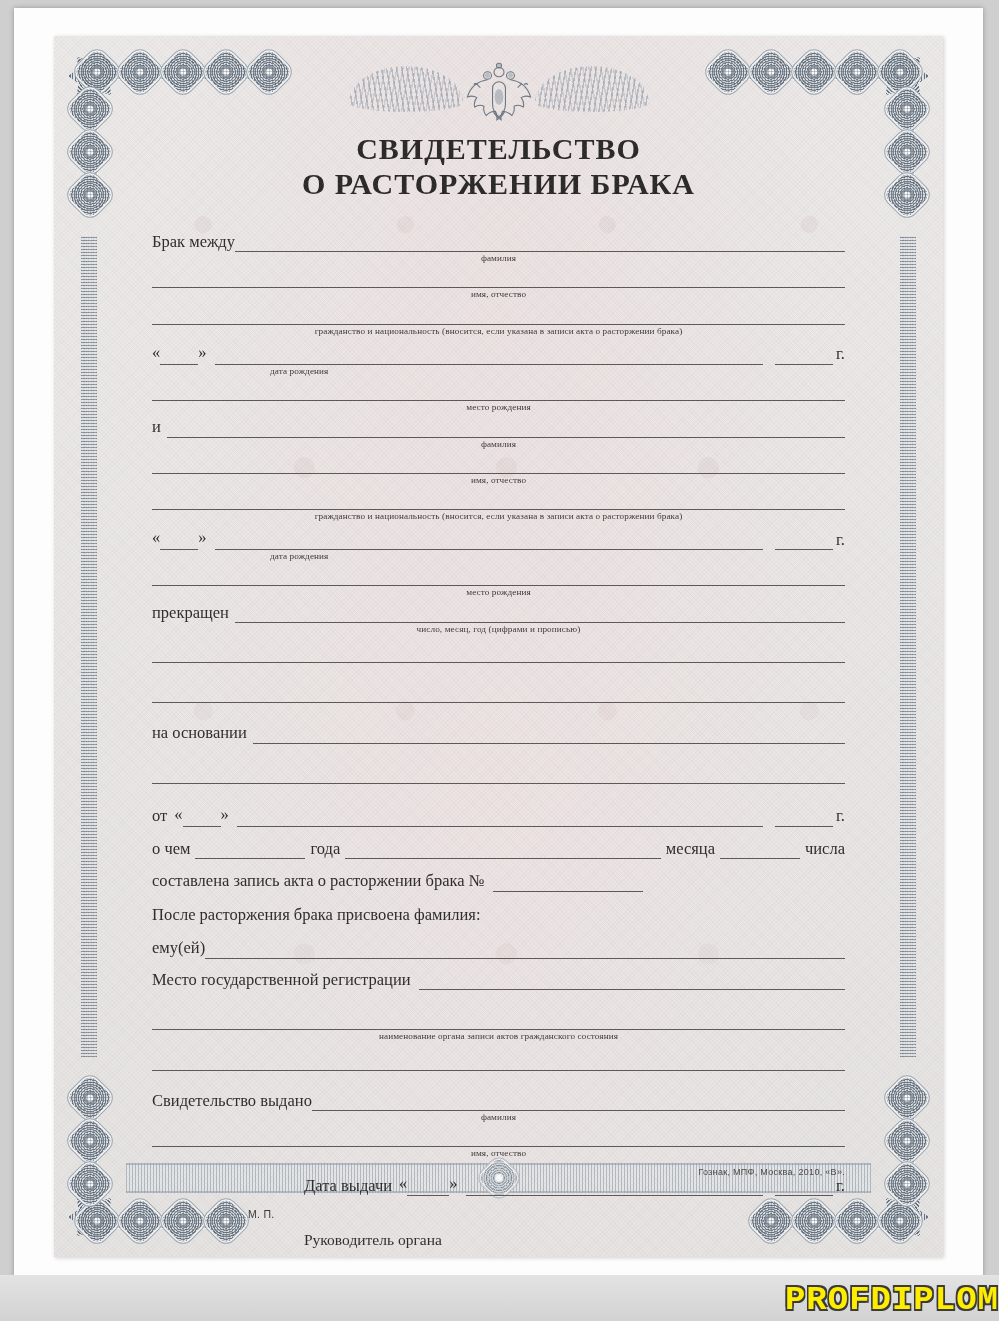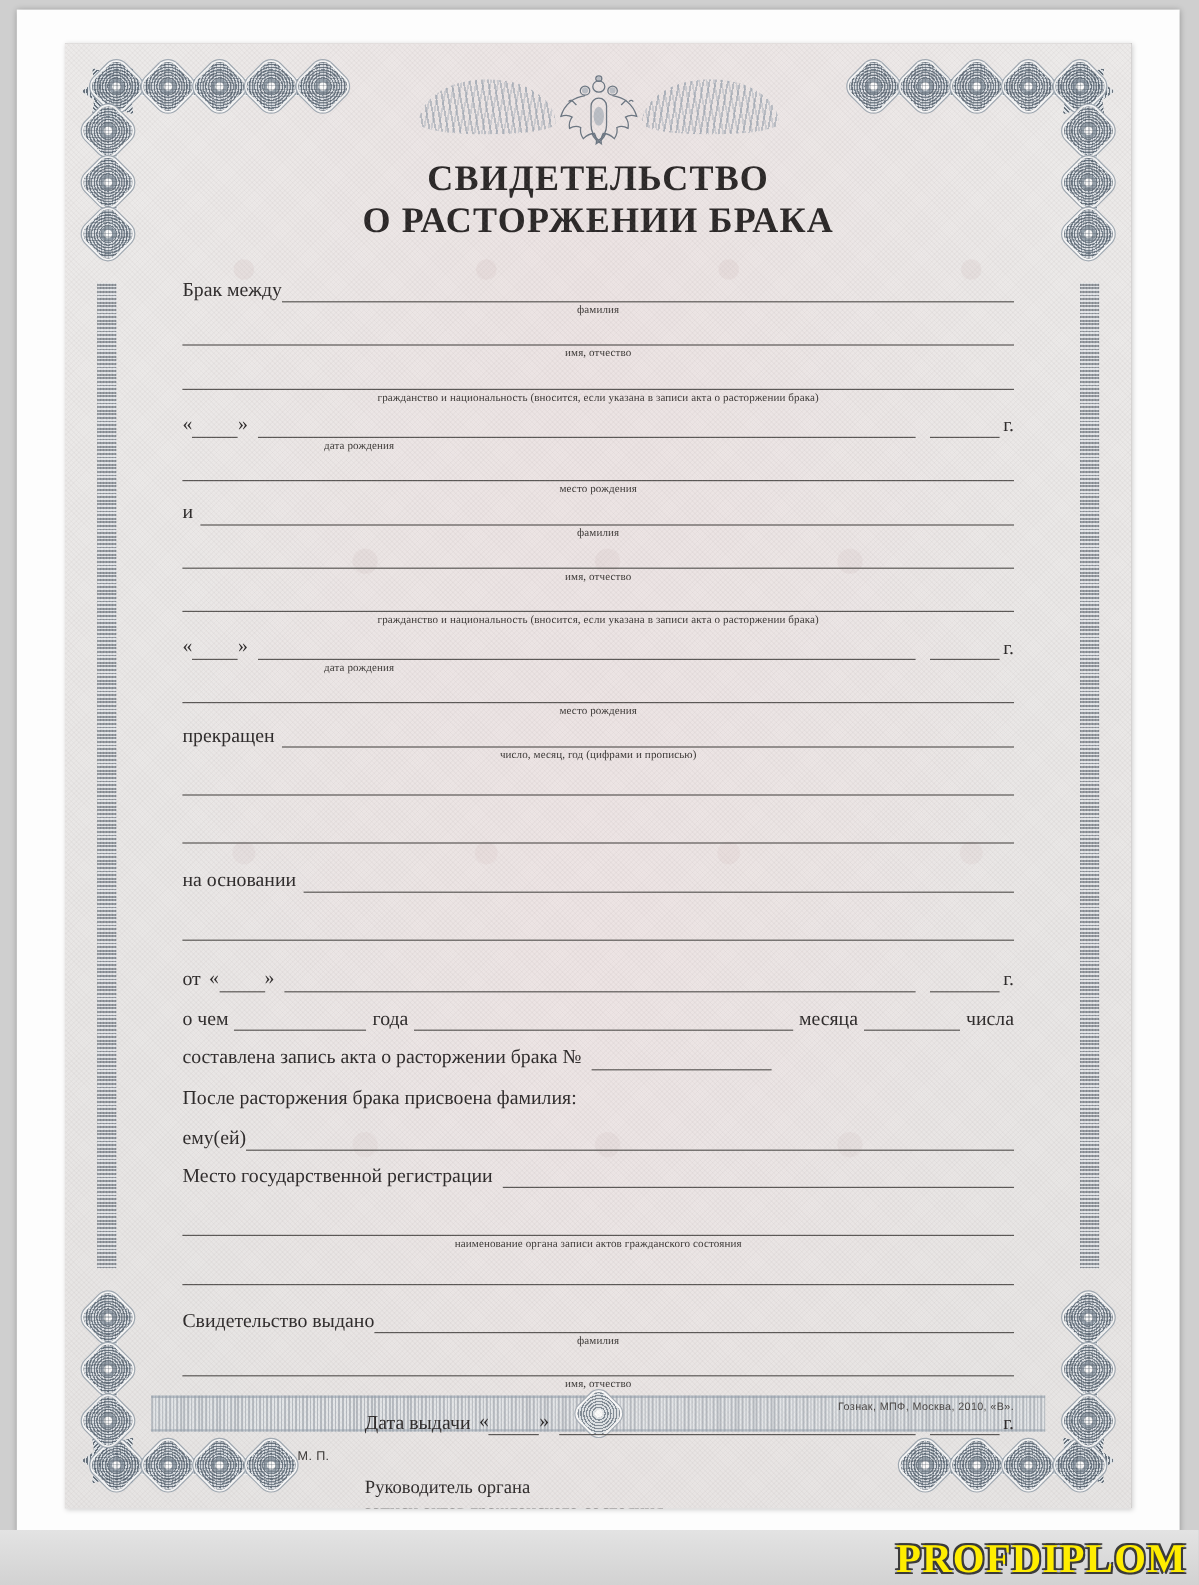--- a/index.html
+++ b/index.html
@@ -228,22 +228,22 @@
     font-size:9px;letter-spacing:.3px;color:#4a4745;
     font-family:"Liberation Sans",sans-serif;
   }
 
   
   .brandbar{
     position:absolute;left:0;right:0;bottom:0;height:46px;
     background:linear-gradient(#e3e3e3,#d2d2d2);
   }
   .brand{
-    position:absolute;right:10px;bottom:2px;
-    font-family:Liberation Serif, serif;
+    position:absolute;right:0;bottom:2px;
+    font-family:Liberation Mono, monospace;
     font-weight:bold;font-size:34px;letter-spacing:1px;
     color:#ffed00;
     text-shadow:
       -1.6px -1.6px 0 #3b3b3b, 1.6px -1.6px 0 #3b3b3b,
       -1.6px  1.6px 0 #3b3b3b, 1.6px  1.6px 0 #3b3b3b,
        0 0 2px #3b3b3b;
   }
 </style>
 </head>
 <body>

